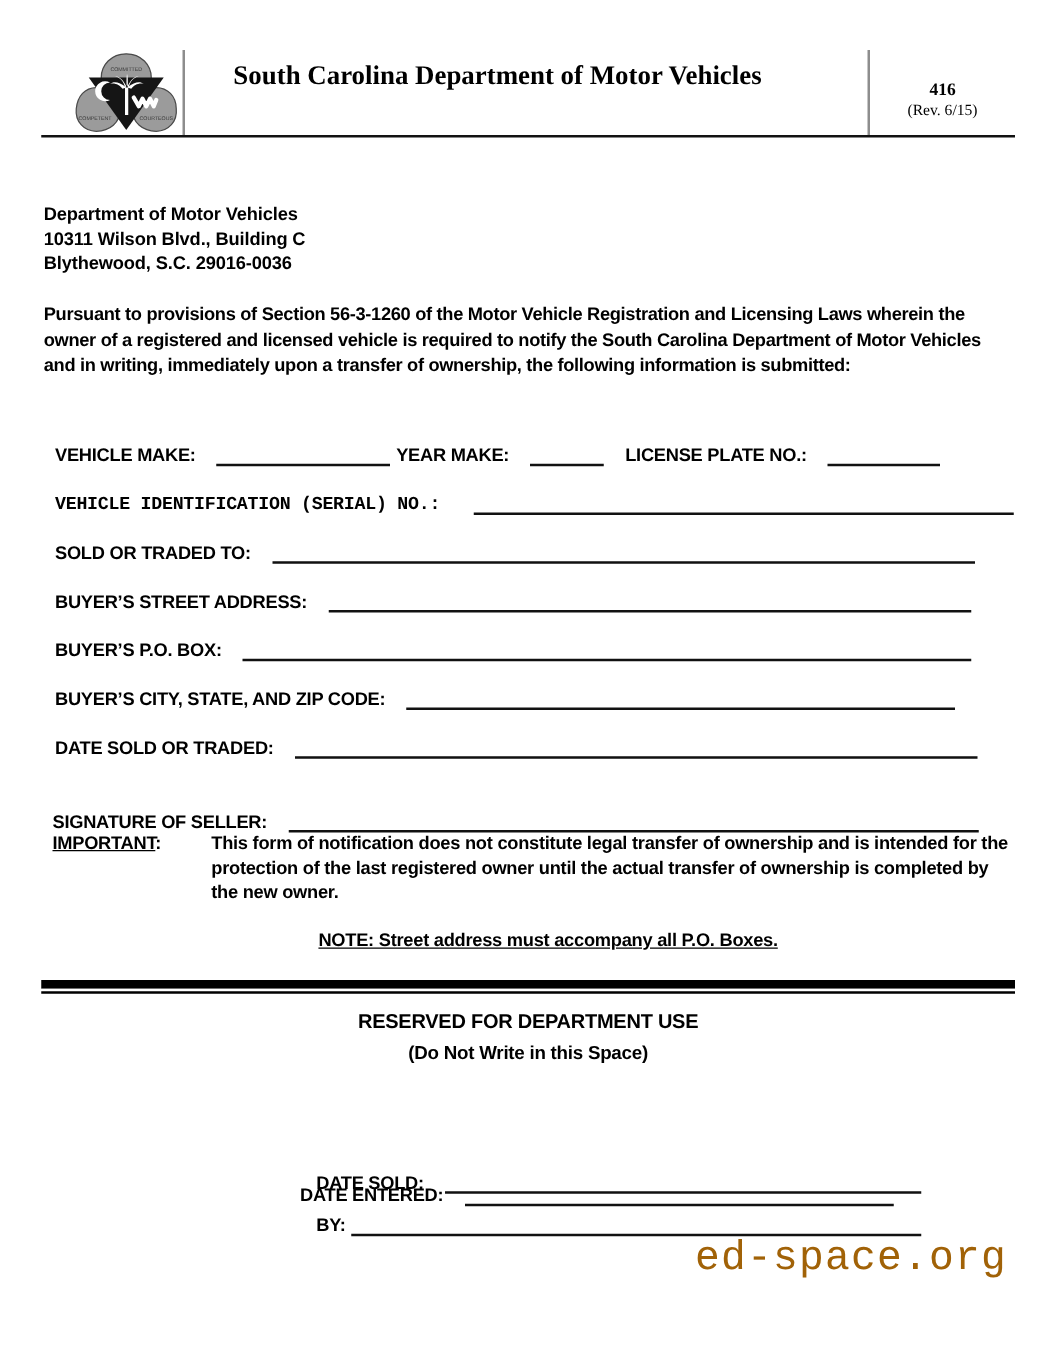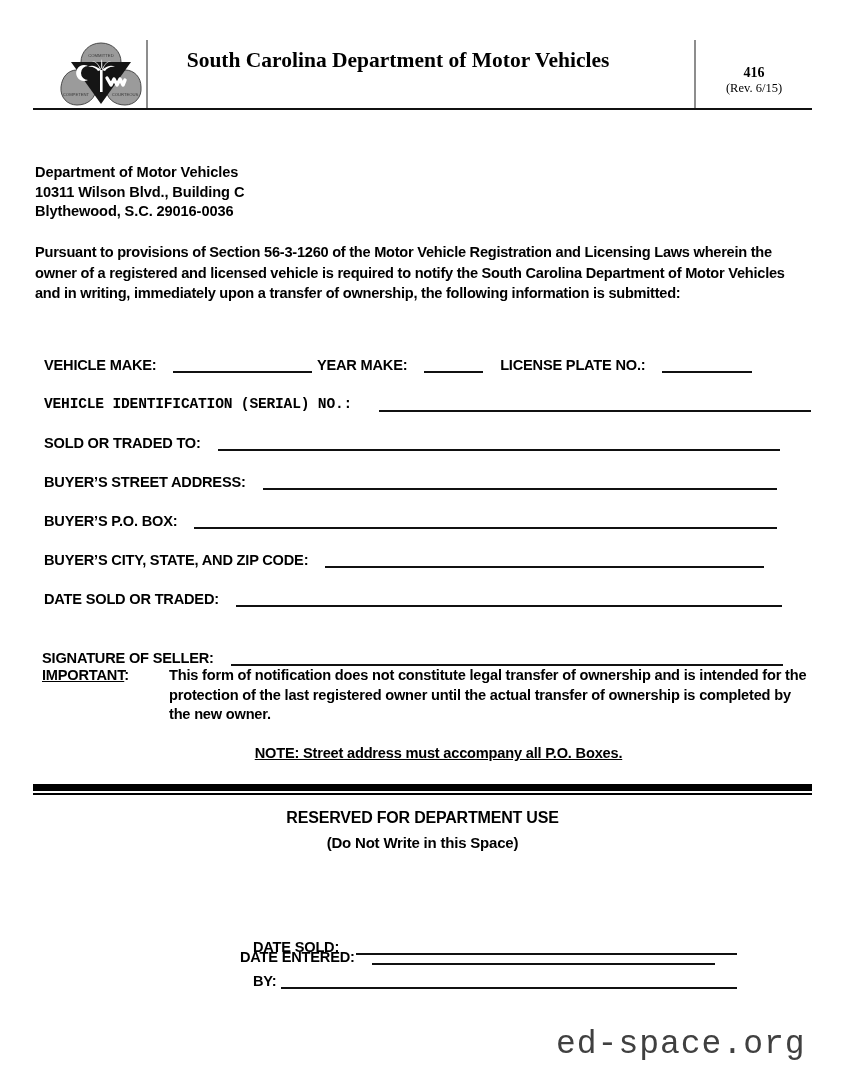--- a/index.html
+++ b/index.html
@@ -228,24 +228,24 @@
     text-align: center;
     font-size: 15px;
     font-weight: bold;
     letter-spacing: -0.2px;
   }
 
   
   .watermark {
     position: absolute;
     left: 556px;
-    top: 1026px;
+    top: 988px;
     font-family: "Liberation Mono", monospace;
     font-size: 33px;
-    color: #404040;
+    color: #a16207;
     letter-spacing: 1px;
     white-space: nowrap;
   }
 </style>
 </head>
 <body>
 
 <div class="page">
 
   <div class="header">

